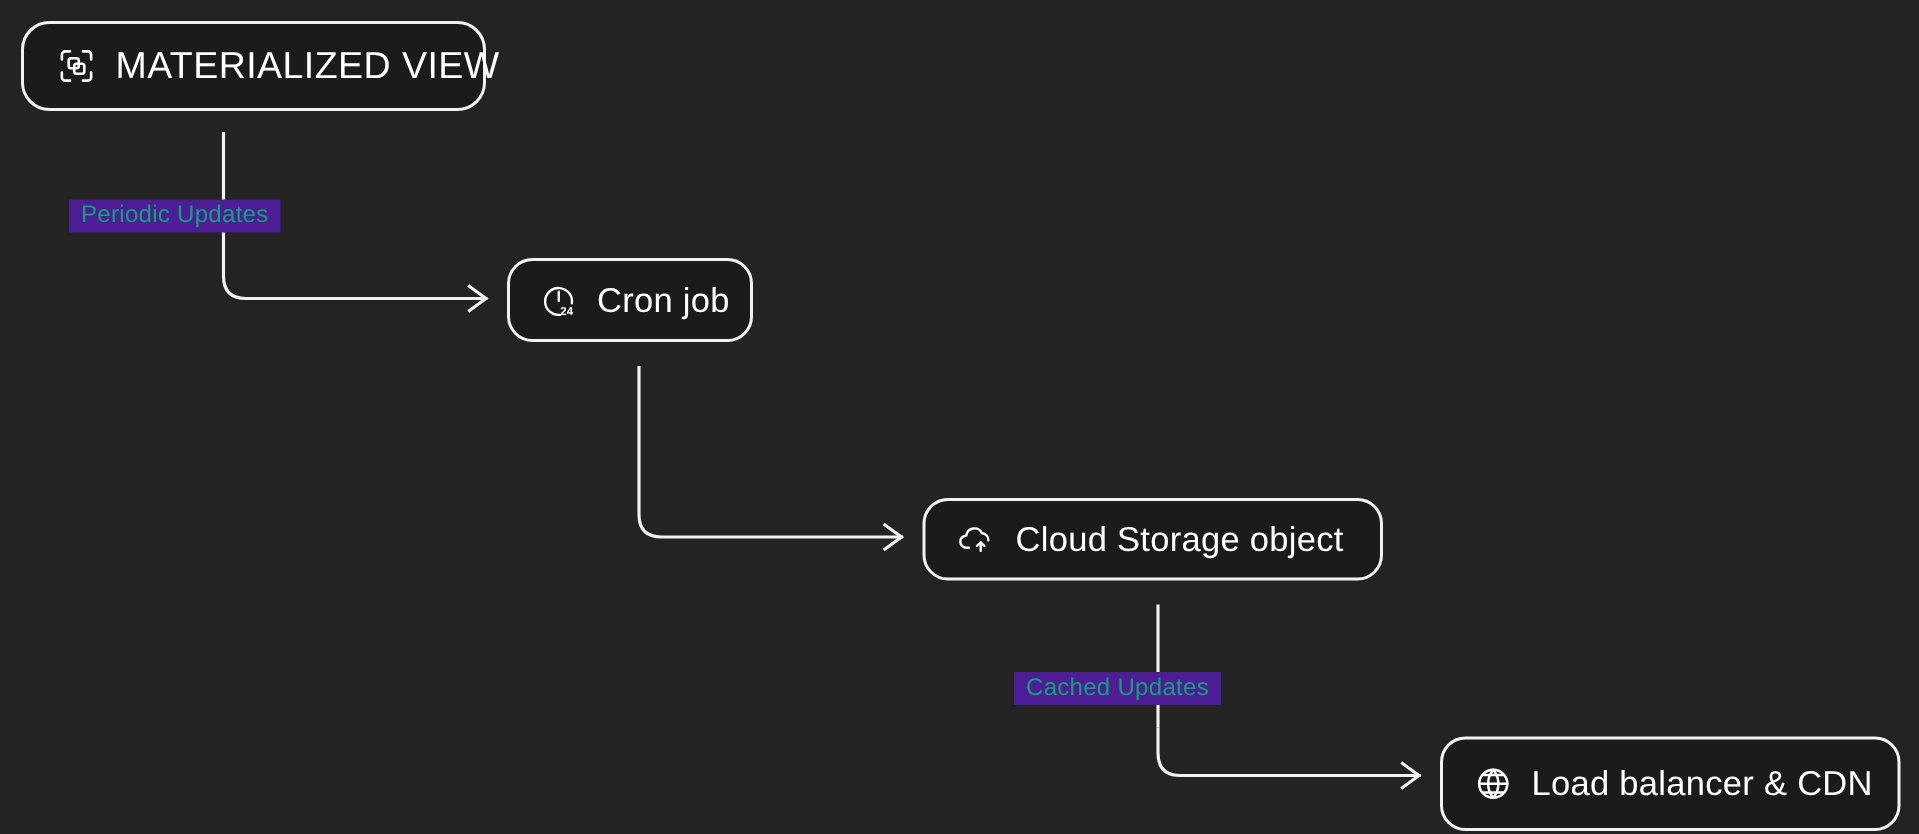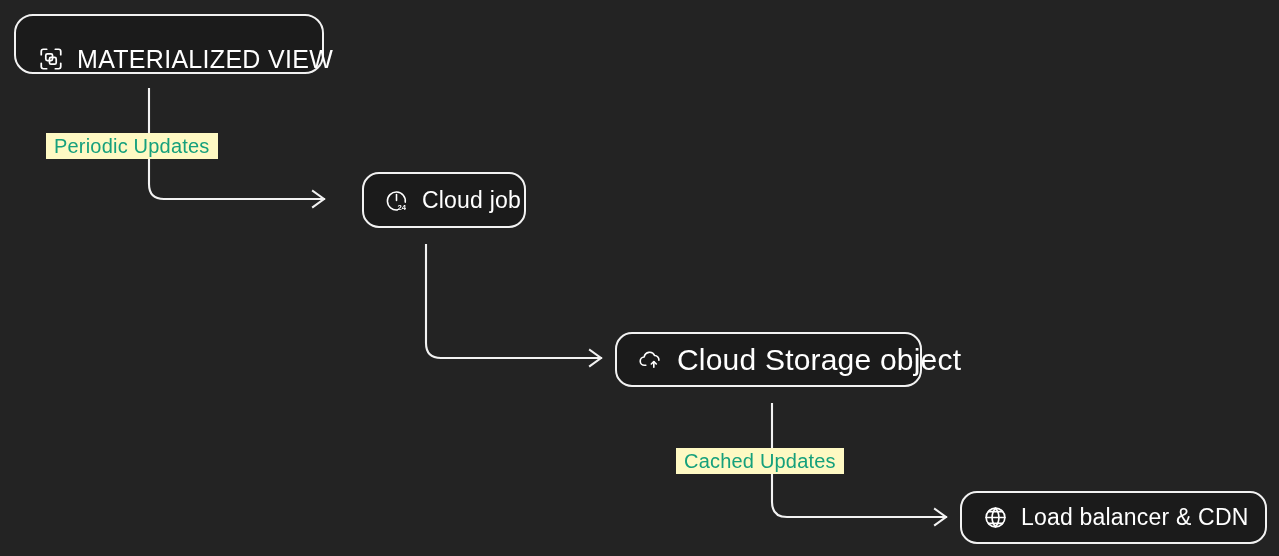--- a/index.html
+++ b/index.html
@@ -72,58 +72,56 @@
     flex: 0 0 auto;
   }
   .node .ico svg { display: block; }
 
   
   #node-mv {
     left: 14px;  top: 14px;
     width: 310px; height: 60px;
     border-radius: 19px;
     padding: 0 22px;
-    align-items: flex-end;
   }
   #node-mv .label { font-size: 25px; letter-spacing: 0.3px; }
 
   #node-cron {
     left: 338px; top: 172px;
     width: 164px; height: 56px;
     padding: 0 20px;
     border-radius: 17px;
-    margin-left: 24px;
   }
   #node-cron .label { font-size: 23px; }
 
   #node-cloud {
     left: 615px; top: 332px;
     width: 307px; height: 55px;
     padding: 0 21px;
     border-radius: 17px;
   }
-  #node-cloud .label { font-size: 30px; }
+  #node-cloud .label { font-size: 23px; }
 
   #node-lb {
     left: 960px; top: 491px;
-    width: 307px; height: 53px;
+    width: 307px; height: 63px;
     padding: 0 21px;
     border-radius: 17px;
   }
   #node-lb .label { font-size: 23px; }
 
   
   .edge-label {
     position: absolute;
     color: #15a07c;
-    font-size: 20px;
+    font-size: 16px;
     line-height: 1;
     letter-spacing: 0.2px;
     white-space: nowrap;
-    background: #fef9c3;
+    background: #4c1d95;
     padding: 3px 8px;
   }
   #lbl-periodic { left: 46px;  top: 133px; }
   #lbl-json     { left: 347px; top: 289px; }
   #lbl-cached   { left: 676px; top: 448px; }
 </style>
 </head>
 <body>
 
 <div id="canvas">
@@ -164,21 +162,21 @@
   </div>
 
   <div class="node" id="node-cron">
     <span class="ico">
       <svg width="25" height="25" viewBox="0 0 24 24" fill="none" stroke="#ffffff" stroke-width="1.5" stroke-linecap="round" stroke-linejoin="round">
         <path d="M20.4 13.6a8.6 8.6 0 1 0-7.5 7.4"></path>
         <path d="M12 6.2V12"></path>
         <text x="17.1" y="21.1" font-family="'Liberation Sans', sans-serif" font-size="7.4" font-weight="700" fill="#ffffff" stroke="none" text-anchor="middle">24</text>
       </svg>
     </span>
-    <span class="label">Cloud job</span>
+    <span class="label">Cron job</span>
   </div>
 
   <div class="node" id="node-cloud">
     <span class="ico">
       <svg width="26" height="26" viewBox="0 0 24 24" fill="none" stroke="#ffffff" stroke-width="1.5" stroke-linecap="round" stroke-linejoin="round">
         <path d="M7.2 16.8h-1.2a3.8 3.8 0 0 1-.3-7.6 5.1 5.1 0 0 1 9.7-1.3 4 4 0 0 1 3.9 4.3"></path>
         <path d="M14.6 18.6v-5"></path>
         <path d="M12.3 15.7l2.3-2.3 2.3 2.3"></path>
       </svg>
     </span>

